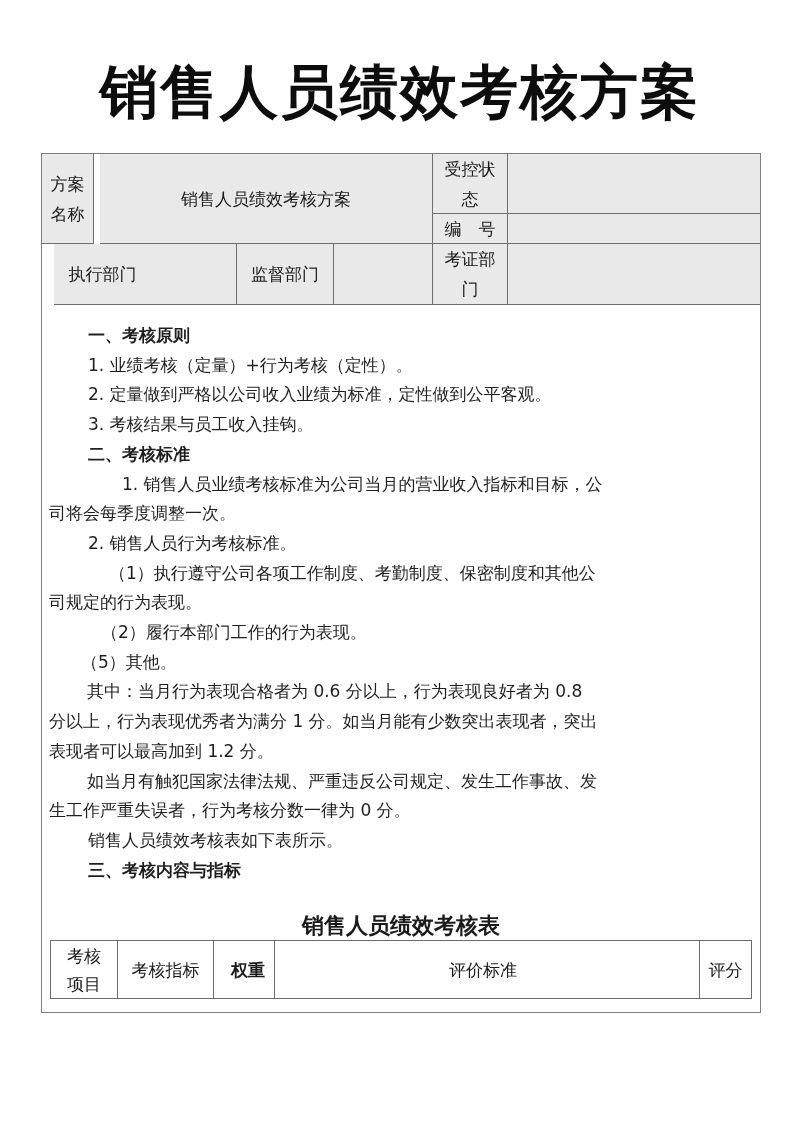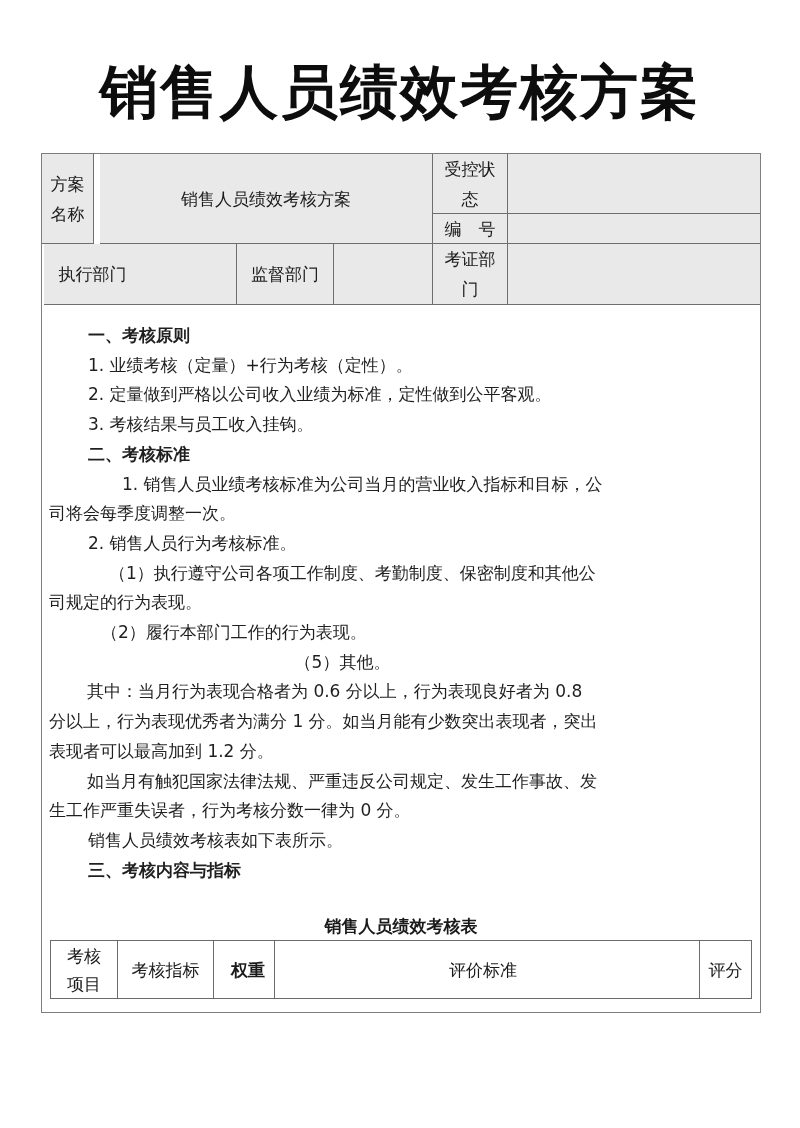--- a/index.html
+++ b/index.html
@@ -29,21 +29,21 @@
     position: absolute; left: 41px; top: 321px; width: 573px;
     font-size: 17px; line-height: 29.7px; color: #1f1f1f;
   }
   .p { position: relative; padding-right: 10px; }
   .h { font-weight: bold; padding-left: 47px; }
   .i1 { padding-left: 47px; }
   .i3 { padding-left: 72px; }
   .ind { text-indent: 73px; padding-left: 8px; }
   .tbl-caption {
     position: absolute; left: 41px; top: 913px; width: 720px; text-align: center;
-    font-weight: bold; font-size: 17px; line-height: 26px;
+    font-weight: bold; font-size: 22px; line-height: 26px;
   }
   .inner-table {
     position: absolute; left: 50px; top: 940px; width: 702px; height: 59px;
     border: 1px solid #6b6b6b; box-sizing: border-box; padding-left: 48px;
   }
   .tc {
     position: absolute; top: 0; height: 57px; box-sizing: border-box;
     border-right: 1px solid #6b6b6b; display: flex; align-items: center;
     justify-content: center; text-align: center; font-size: 17px; line-height: 28px;
   }
@@ -68,21 +68,21 @@
   <div class="cell" style="left:433px;top:154px;width:75px;height:60px;">
     <span class="stack">
       <span style="display:block">受控状</span>
       <span style="display:block">态</span>
     </span>
   </div>
   <div class="cell noright" style="left:508px;top:154px;width:252px;height:60px;"></div>
   <div class="cell" style="left:433px;top:214px;width:75px;height:30px;">编　号</div>
   <div class="cell noright" style="left:508px;top:214px;width:252px;height:30px;"></div>
 
-  <div class="cell" style="left:44px;top:244px;width:98px;height:61px;">执行部门</div>
+  <div class="cell" style="left:54px;top:244px;width:98px;height:61px;">执行部门</div>
   <div class="cell" style="left:140px;top:244px;width:97px;height:61px;"></div>
   <div class="cell" style="left:237px;top:244px;width:97px;height:61px;">监督部门</div>
   <div class="cell" style="left:334px;top:244px;width:99px;height:61px;"></div>
   <div class="cell" style="left:433px;top:244px;width:75px;height:61px;">
     <span class="stack">
       <span style="display:block">考证部</span>
       <span style="display:block">门</span>
     </span>
   </div>
   <div class="cell noright" style="left:508px;top:244px;width:252px;height:61px;"></div>
@@ -91,21 +91,21 @@
 <div class="body-text">
   <div class="p h">一、考核原则</div>
   <div class="p i1">1.  业绩考核（定量）+行为考核（定性）。</div>
   <div class="p i1">2.  定量做到严格以公司收入业绩为标准，定性做到公平客观。</div>
   <div class="p i1">3.  考核结果与员工收入挂钩。</div>
   <div class="p h">二、考核标准</div>
   <div class="p ind">1.  销售人员业绩考核标准为公司当月的营业收入指标和目标，公司将会每季度调整一次。</div>
   <div class="p i1">2.  销售人员行为考核标准。</div>
   <div class="p ind" style="text-indent:60px;">（1）执行遵守公司各项工作制度、考勤制度、保密制度和其他公司规定的行为表现。</div>
   <div class="p i3" style="padding-left:60px;">（2）履行本部门工作的行为表现。</div>
-  <div class="p i3" style="padding-left:40px;text-align:center;">（5）其他。</div>
+  <div class="p i3" style="padding-left:40px;">（5）其他。</div>
   <div class="p ind" style="text-indent:38px;">其中：当月行为表现合格者为 0.6 分以上，行为表现良好者为 0.8 分以上，行为表现优秀者为满分 1 分。如当月能有少数突出表现者，突出表现者可以最高加到 1.2 分。</div>
   <div class="p ind" style="text-indent:38px;">如当月有触犯国家法律法规、严重违反公司规定、发生工作事故、发生工作严重失误者，行为考核分数一律为 0 分。</div>
   <div class="p i1">销售人员绩效考核表如下表所示。</div>
   <div class="p h">三、考核内容与指标</div>
 </div>
 
 <div class="tbl-caption">销售人员绩效考核表</div>
 
 <div class="inner-table">
   <div class="tc" style="left:0;width:67px;">

